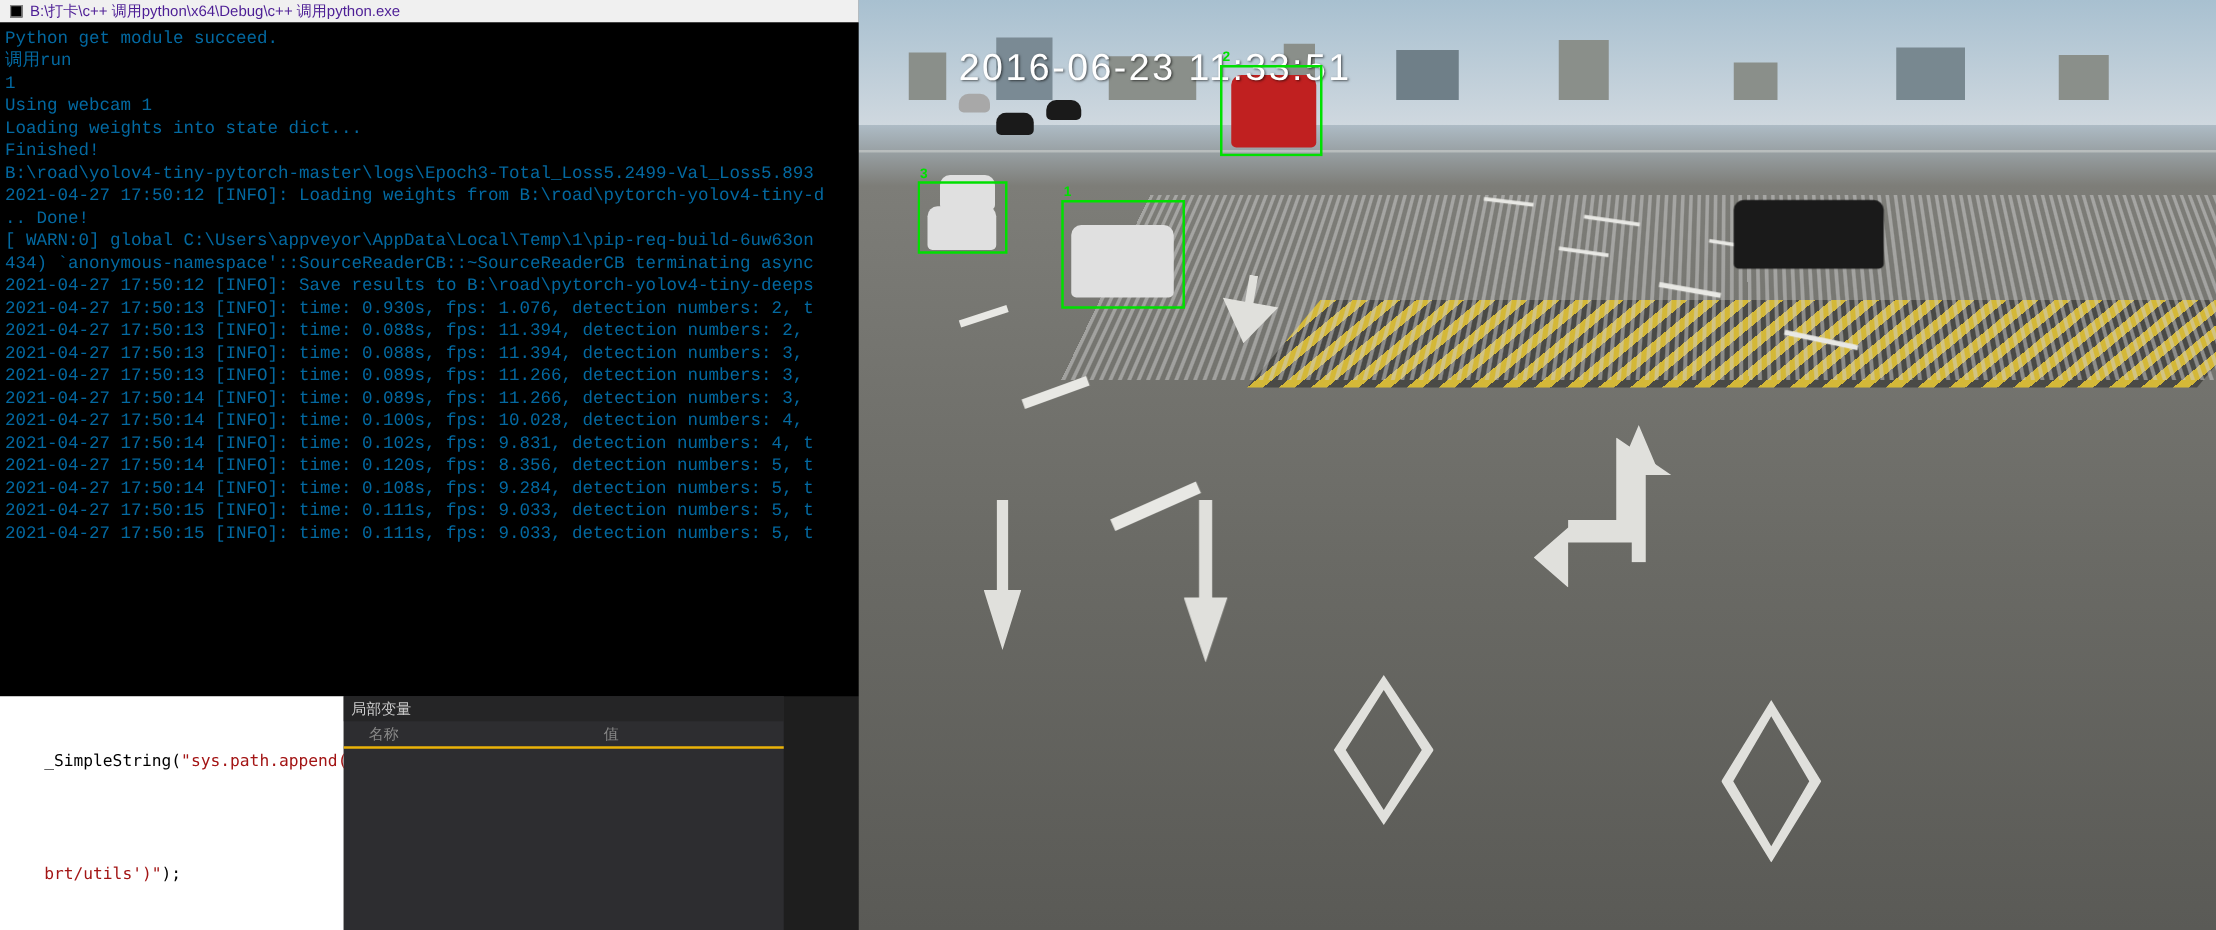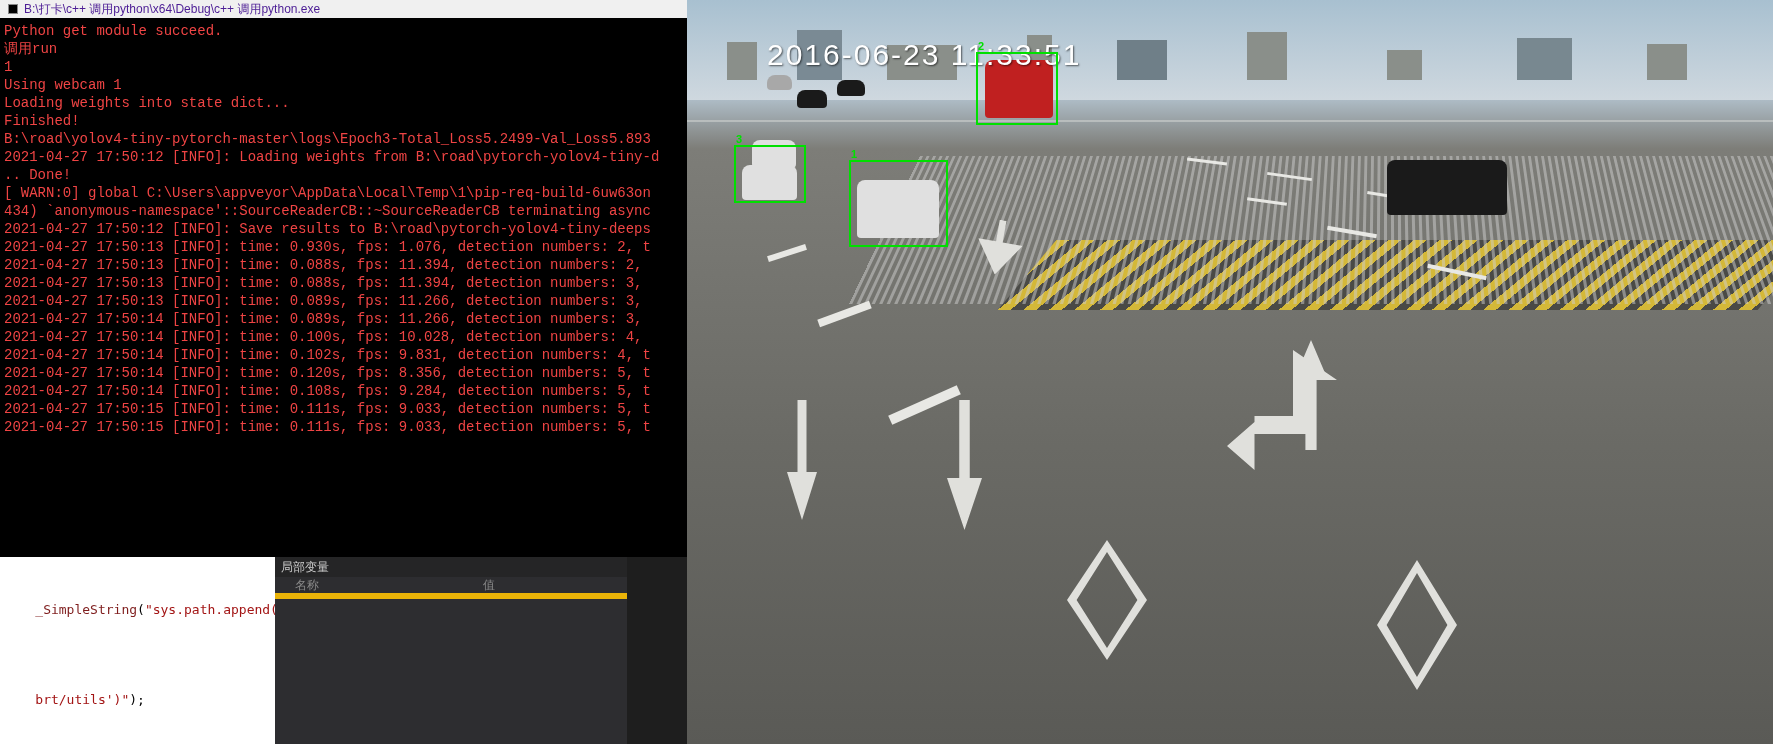--- a/index.html
+++ b/index.html
@@ -36,21 +36,21 @@
       background: #000;
       border: 1px solid #888;
     }
     .console {
       position: absolute;
       top: 18px;
       left: 0;
       width: 687px;
       height: 539px;
       background: #000;
-      color: #ef4444;
+      color: #0369a1;
       font-size: 14px;
       line-height: 18px;
       padding: 4px 4px;
       white-space: pre;
       overflow: hidden;
     }
     .console-line { white-space: pre; }
     .code-area {
       position: absolute;
       top: 557px;
@@ -58,21 +58,21 @@
       width: 275px;
       height: 187px;
       background: #fff;
       font-size: 13px;
       line-height: 30px;
       padding: 8px 0;
       overflow: hidden;
       font-family: Consolas, monospace;
     }
     .code-line { padding-left: 4px; white-space: pre; }
-    .code-fn { color: #7f1d1d; margin-top: 32px; }
+    .code-fn { color: #000000; margin-top: 32px; }
     .code-str { color: #a31515; }
     .code-plain { color: #000; }
     .locals-panel {
       position: absolute;
       top: 557px;
       left: 275px;
       width: 352px;
       height: 187px;
       background: #2d2d30;
       color: #ccc;
@@ -85,21 +85,21 @@
       color: #ccc;
       padding-left: 6px;
       display: flex;
       align-items: center;
     }
     .locals-columns {
       height: 22px;
       display: flex;
       align-items: center;
       color: #888;
-      border-bottom: 6px solid #eab308;
+      border-bottom: 2px solid #eab308;
     }
     .locals-col-name { width: 200px; padding-left: 20px; }
     .locals-col-value { flex: 1; padding-left: 8px; }
     .video-area {
       position: absolute;
       top: 0;
       left: 687px;
       width: 1086px;
       height: 744px;
       background: linear-gradient(to bottom, #9fb8c9 0%, #b8c9d6 12%, #7d7d78 20%, #6a6a65 60%, #5a5a56 100%);

